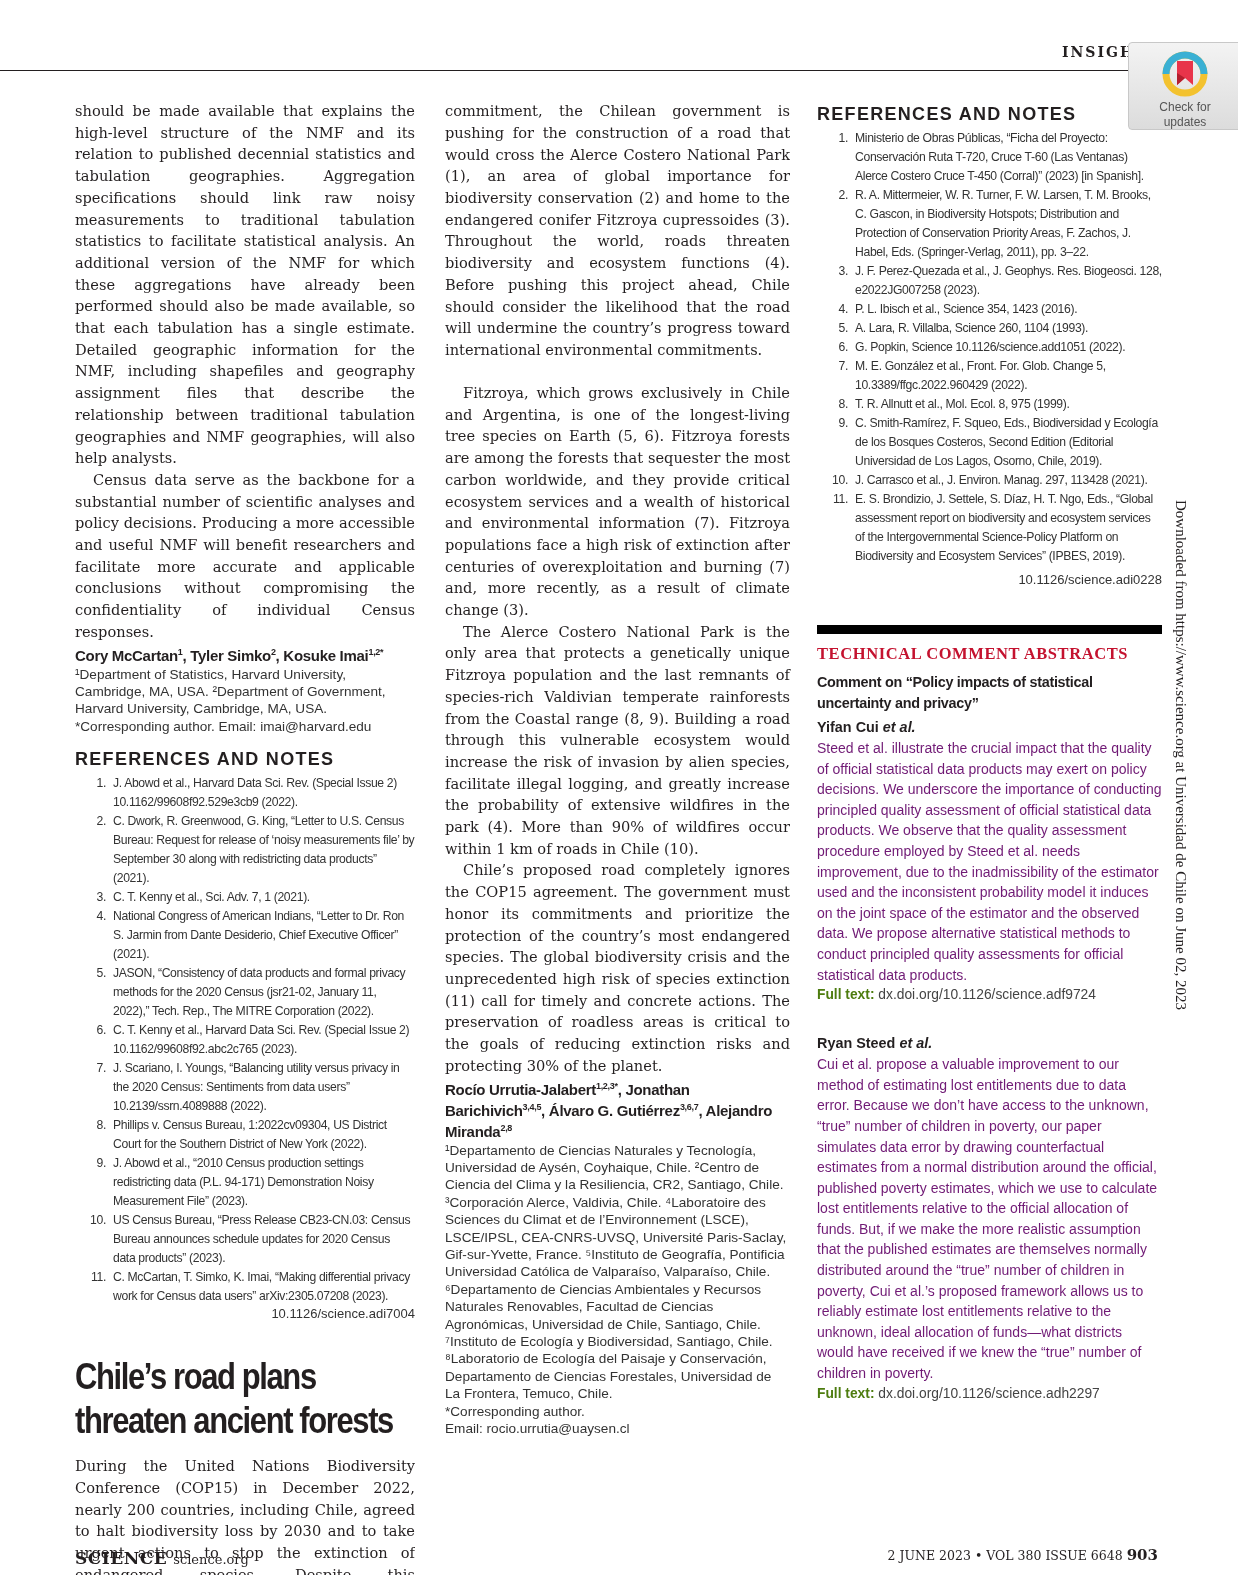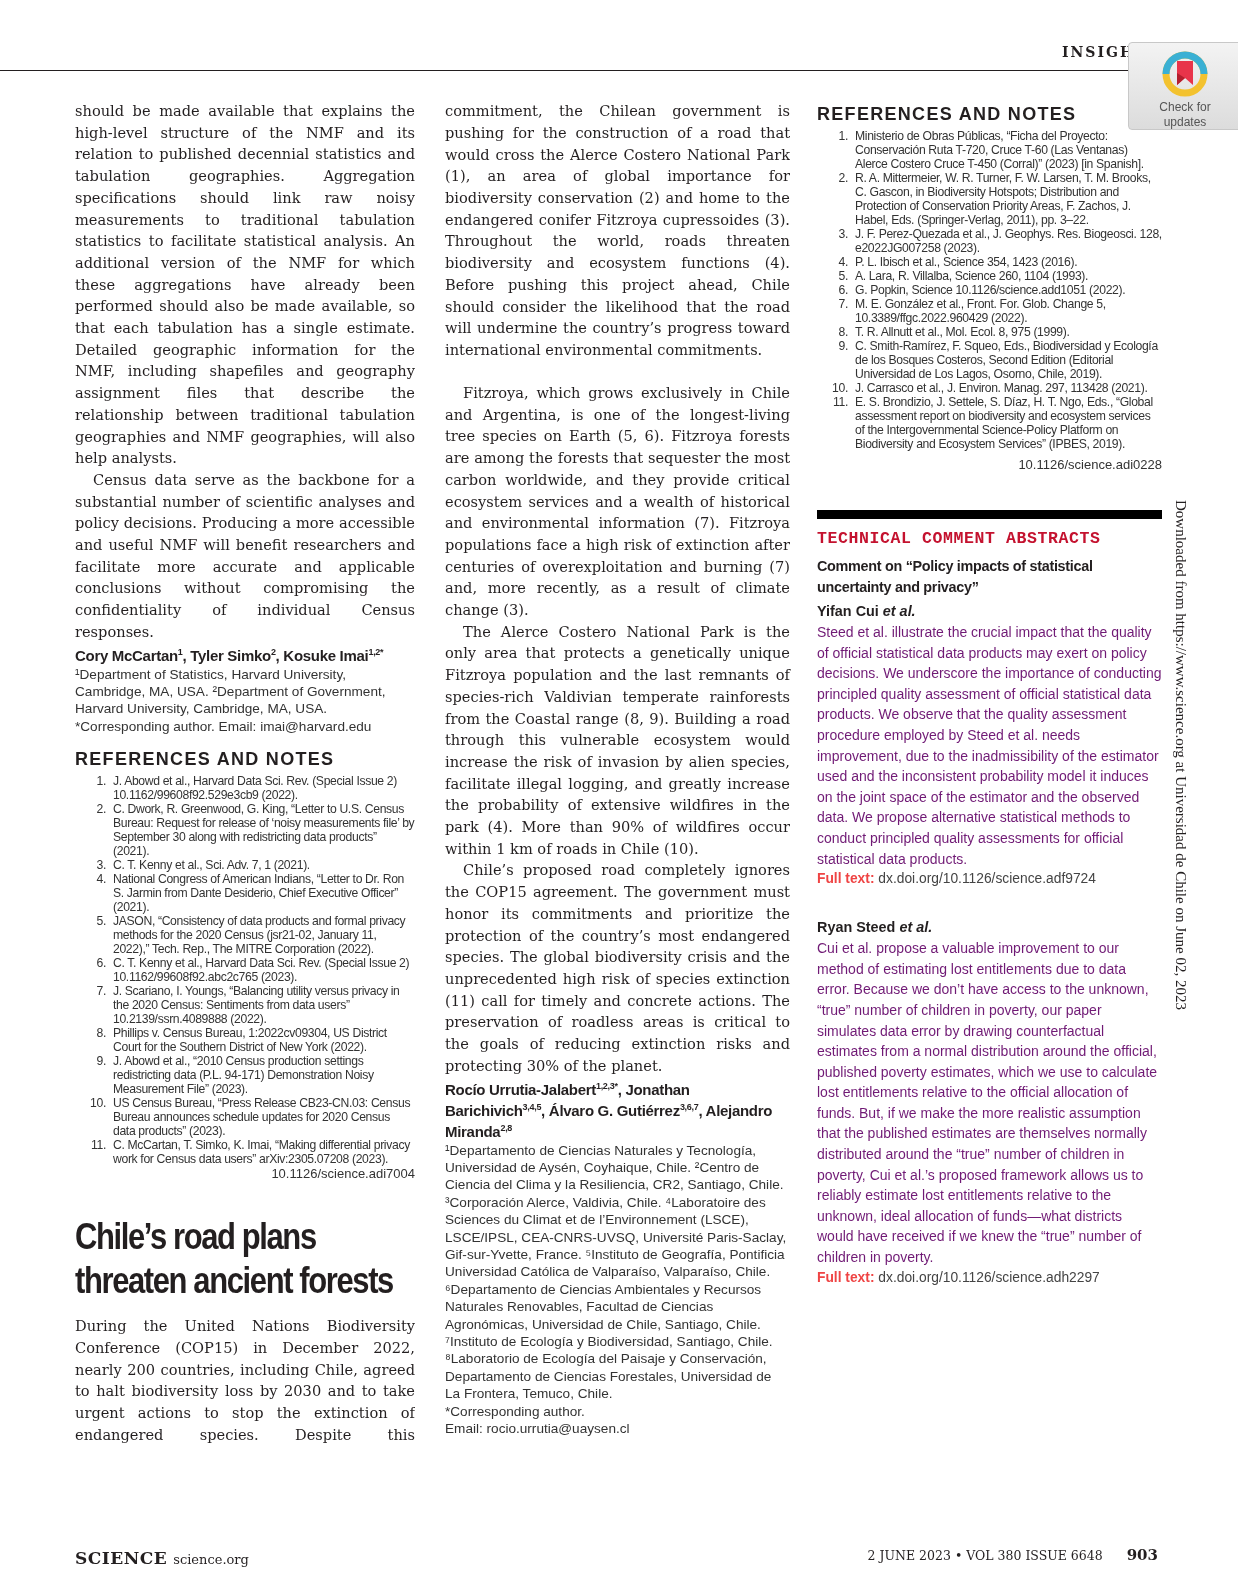--- a/index.html
+++ b/index.html
@@ -13,36 +13,36 @@
   .col1 { left:75px; width:340px; }
   .col2 { left:445px; width:345px; }
   .col3 { left:817px; width:345px; }
   .body-text { font-family:"DejaVu Serif", serif; font-size:14.6px; line-height:21.7px; text-align:justify; margin:0; }
   .body-text p { margin:0; }
   .body-text p.indent { text-indent:18px; }
   .authors { font-family:"Liberation Sans", sans-serif; font-weight:bold; font-size:15px; line-height:21px; margin-top:2px; letter-spacing:-0.3px; }
   .affil { font-family:"Liberation Sans", sans-serif; font-size:13.6px; line-height:17.4px; color:#333; }
   sup { font-size:9px; line-height:0; }
   .refhead { font-family:"Liberation Sans", sans-serif; font-weight:bold; font-size:18px; letter-spacing:1.3px; margin:14px 0 4px; }
-  ol.refs { margin:0; padding-left:34px; font-family:"Liberation Sans", sans-serif; font-size:12.2px; line-height:14px; letter-spacing:-0.35px; color:#333; }
+  ol.refs { margin:0; padding-left:34px; font-family:"Liberation Sans", sans-serif; font-size:12.2px; line-height:19px; letter-spacing:-0.35px; color:#333; }
   ol.refs li { padding-left:4px; }
   .doi { font-family:"Liberation Sans", sans-serif; font-size:13px; text-align:right; color:#333; }
   .headline { font-family:"Liberation Sans", sans-serif; font-weight:bold; font-size:36px; line-height:44px; letter-spacing:-1.6px; transform:scaleX(0.86); transform-origin:left; width:400px; margin:34px 0 12px; color:#231f20; }
   .tca-bar { height:9px; background:#000; margin:38px 0 10px; }
-  .tca-head { font-family:Liberation Mono, monospace; font-weight:bold; font-size:16.5px; letter-spacing:0.6px; color:#c4122f; margin-bottom:8px; }
+  .tca-head { font-family:Liberation Serif, serif; font-weight:bold; font-size:16.5px; letter-spacing:0.6px; color:#c4122f; margin-bottom:8px; }
   .tca-title { font-family:"Liberation Sans", sans-serif; font-weight:bold; font-size:14.4px; line-height:21px; letter-spacing:-0.3px; }
   .tca-author { font-family:"Liberation Sans", sans-serif; font-weight:bold; font-size:14.4px; line-height:21px; margin-top:3px; }
   .tca-abs { font-family:"Liberation Sans", sans-serif; font-size:14px; line-height:20.6px; color:#701a75; }
   .tca-full { font-family:"Liberation Sans", sans-serif; font-size:13.8px; line-height:20px; color:#444; }
-  .tca-full b { color:#ef4444; }
+  .tca-full b { color:#4d7c0f; }
   .vert { position:absolute; left:1172px; top:500px; writing-mode:vertical-rl; font-family:"Liberation Serif", serif; font-size:15px; color:#231f20; white-space:nowrap; }
   .footer-left { position:absolute; left:75px; top:1548px; font-family:"DejaVu Serif", serif; font-size:13px; }
   .footer-left b { font-size:17px; letter-spacing:0.5px; margin-right:6px; }
   .footer-right { position:absolute; right:80px; top:1546px; font-family:"DejaVu Serif", serif; font-size:12.5px; }
-  .footer-right .pg { font-weight:bold; font-size:15px; margin-left:24px; }
+  .footer-right .pg { font-weight:bold; font-size:15px; margin-left:4px; }
 </style>
 </head>
 <body>
 
 <div class="section-label">INSIGHTS</div>
 <div class="top-rule"></div>
 
 <div class="badge">
   <svg width="50" height="50" viewBox="0 0 50 50">
     <circle cx="25" cy="25" r="19" fill="none" stroke="#f3c22f" stroke-width="7"></circle>

